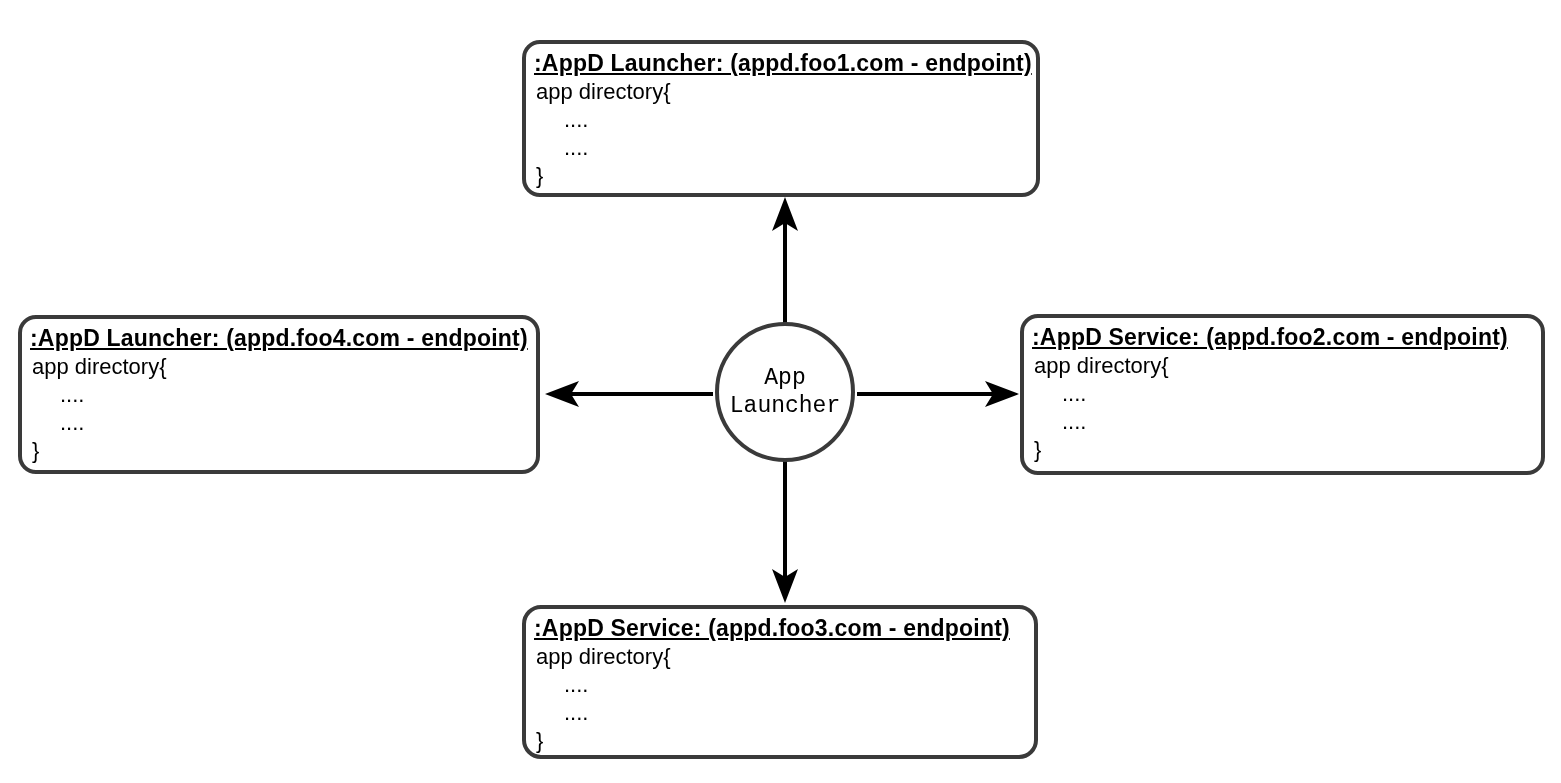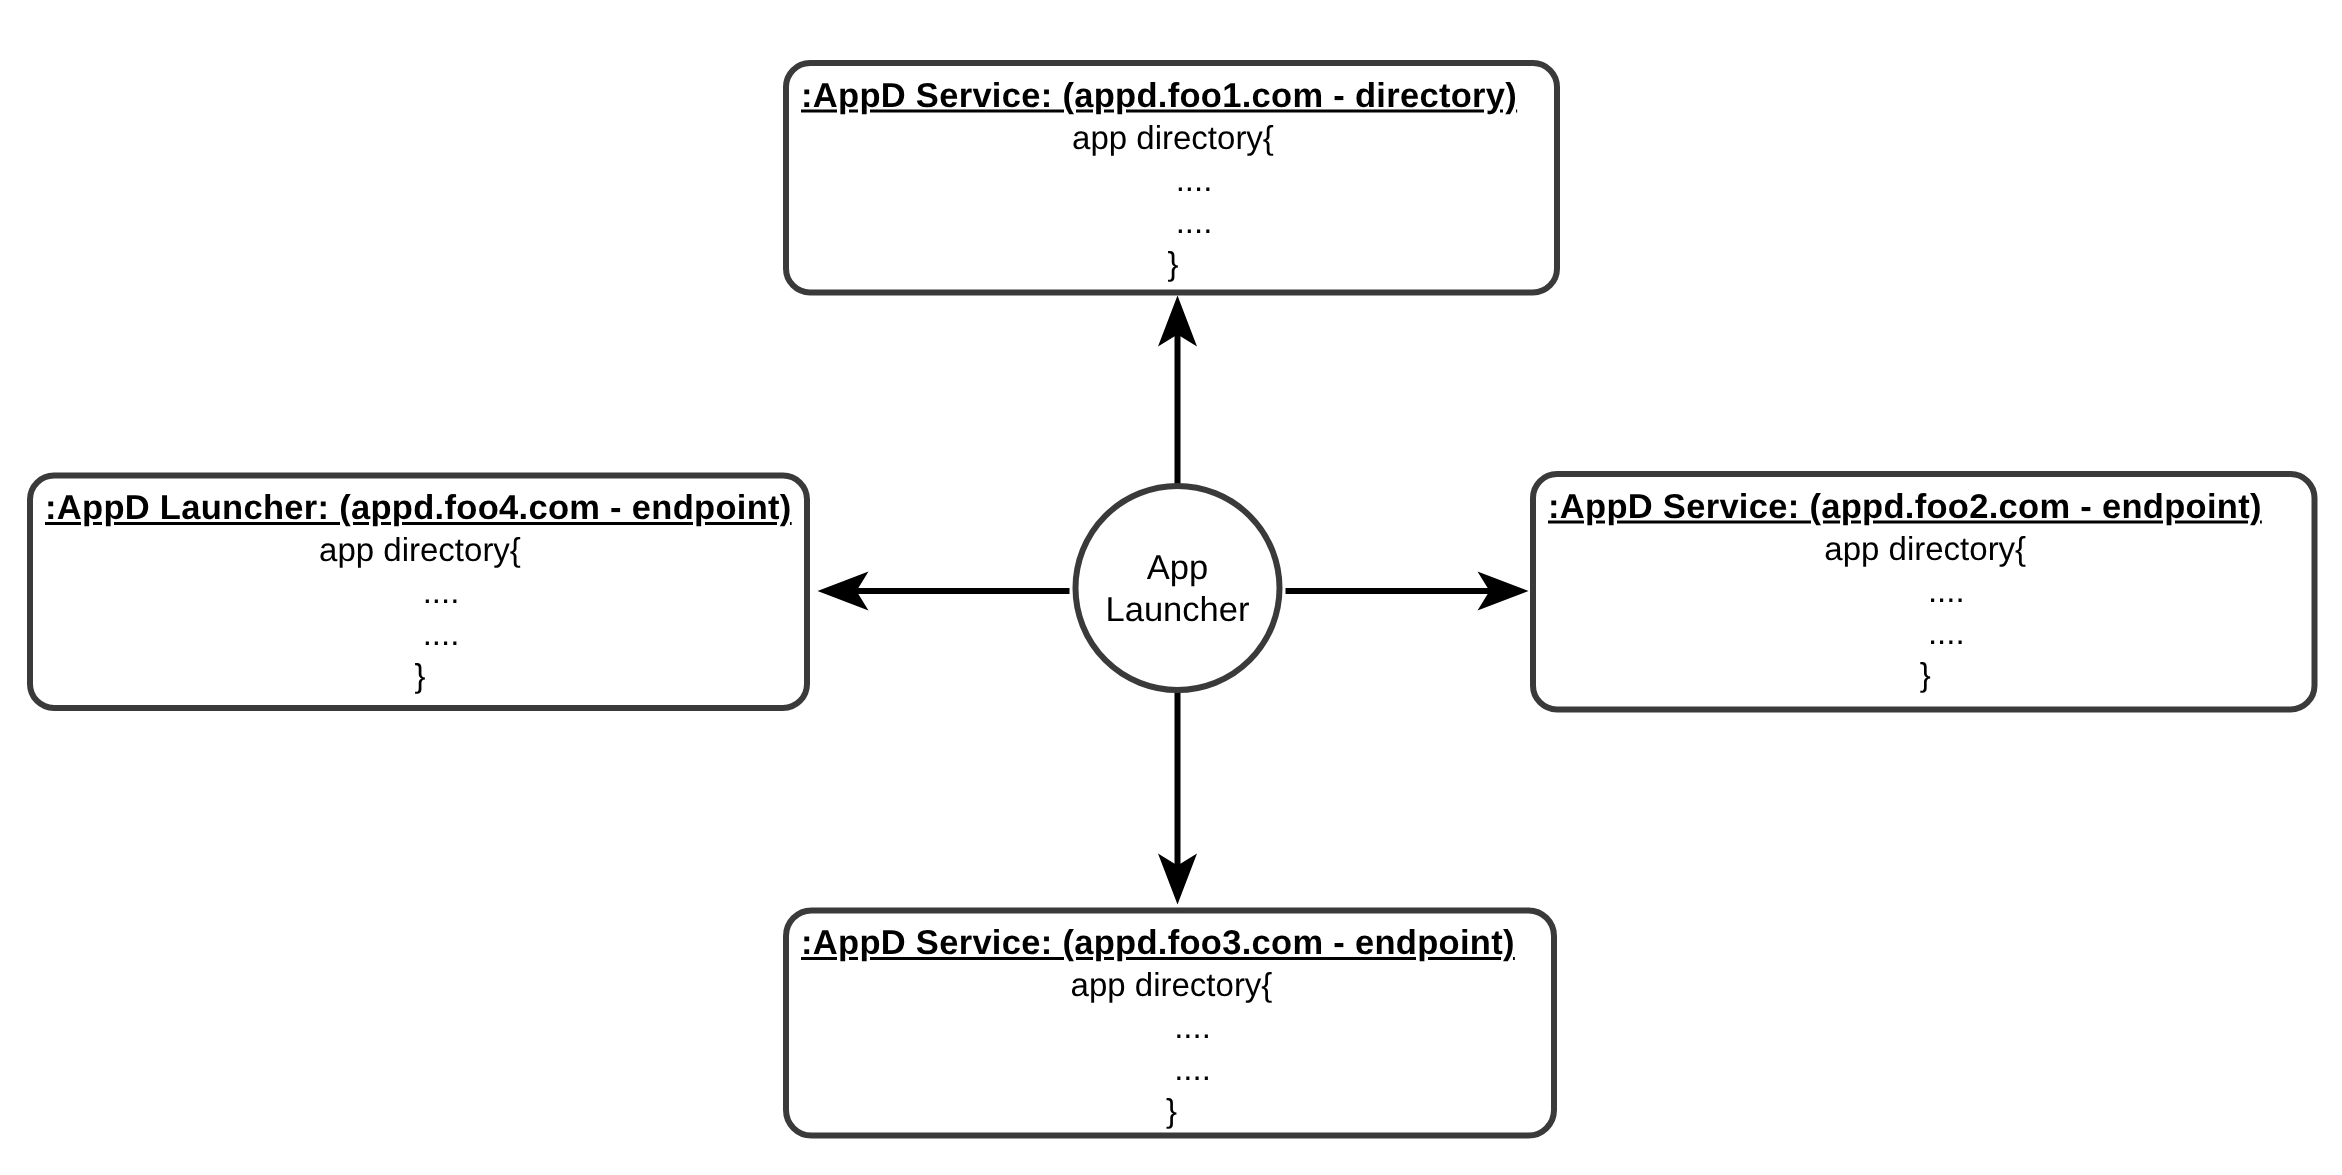--- a/index.html
+++ b/index.html
@@ -30,21 +30,20 @@
     text-decoration: underline;
     white-space: nowrap;
     line-height: 29px;
     letter-spacing: 0.2px;
   }
   .node-line {
     font-size: 22px;
     line-height: 28px;
     white-space: pre;
     padding-left: 2px;
-    text-align: center;
   }
   .node-line.indent {
     padding-left: 30px;
   }
   .center-circle {
     position: absolute;
     left: 715px;
     top: 322px;
     width: 140px;
     height: 140px;
@@ -52,20 +51,21 @@
     background: #ffffff;
     border: 4px solid #3a3a3a;
     border-radius: 50%;
     display: flex;
     flex-direction: column;
     align-items: center;
     justify-content: center;
     text-align: center;
     color: #000000;
     z-index: 2;
+    font-family: Liberation Mono, monospace;
   }
   .center-line {
     font-size: 23px;
     line-height: 28px;
   }
   .arrow-layer {
     position: absolute;
     left: 0;
     top: 0;
     width: 1561px;
@@ -96,21 +96,21 @@
       <line x1="713" y1="394" x2="564" y2="394" stroke="#000000" stroke-width="4"></line>
       <polygon points="545,394 579,381 571,394 579,407" fill="#000000"></polygon>
     </g>
     <g>
       <line x1="857" y1="394" x2="1000" y2="394" stroke="#000000" stroke-width="4"></line>
       <polygon points="1019,394 985,381 993,394 985,407" fill="#000000"></polygon>
     </g>
   </svg>
 
   <div class="node-box pos-top">
-    <div class="node-title">:AppD Service: (appd.foo1.com - directory)</div>
+    <div class="node-title">:AppD Launcher: (appd.foo1.com - endpoint)</div>
     <div class="node-line">app directory{</div>
     <div class="node-line indent">....</div>
     <div class="node-line indent">....</div>
     <div class="node-line">}</div>
   </div>
 
   <div class="node-box pos-right">
     <div class="node-title">:AppD Service: (appd.foo2.com - endpoint)</div>
     <div class="node-line">app directory{</div>
     <div class="node-line indent">....</div>

